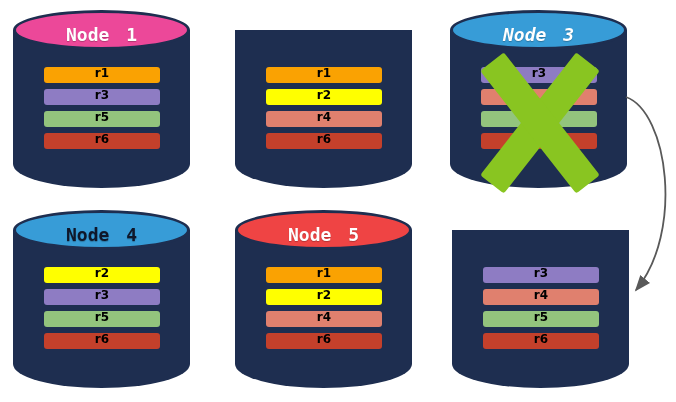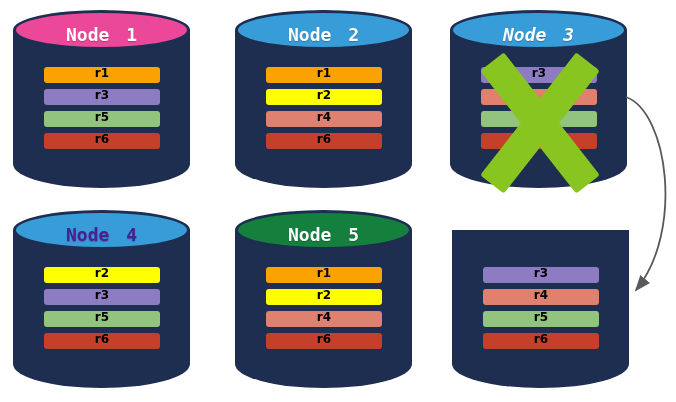--- a/index.html
+++ b/index.html
@@ -64,23 +64,20 @@
     <div class="bars">
       <div class="bar" style="background: rgb(250, 162, 2);">r1</div>
       <div class="bar" style="background: rgb(142, 124, 195);">r3</div>
       <div class="bar" style="background: rgb(147, 196, 125);">r5</div>
       <div class="bar" style="background: rgb(196, 64, 43);">r6</div>
     </div>
   </div>
 
   <div class="node pos-r1c2">
     <div class="cyl-body" style="background: rgb(30, 46, 80);"></div>
-    <div class="cyl-top" style="background: rgb(55, 156, 215); border-color: rgb(30, 46, 80);">
-      <span class="node-title" style="color: rgb(255, 255, 255);">Node 2</span>
-    </div>
     <div class="bars">
       <div class="bar" style="background: rgb(250, 162, 2);">r1</div>
       <div class="bar" style="background: rgb(255, 255, 0);">r2</div>
       <div class="bar" style="background: rgb(224, 128, 110);">r4</div>
       <div class="bar" style="background: rgb(196, 64, 43);">r6</div>
     </div>
   </div>
 
   <div class="node pos-r1c3">
     <div class="cyl-body" style="background: rgb(30, 46, 80);"></div>
@@ -95,33 +92,33 @@
     </div>
     <div class="x-mark">
       <div class="x-arm a" style="background: rgb(137, 197, 33);"></div>
       <div class="x-arm b" style="background: rgb(137, 197, 33);"></div>
     </div>
   </div>
 
   <div class="node pos-r2c1">
     <div class="cyl-body" style="background: rgb(30, 46, 80);"></div>
     <div class="cyl-top" style="background: rgb(55, 156, 215); border-color: rgb(30, 46, 80);">
-      <span class="node-title" style="color: #4c1d95;">Node 4</span>
+      <span class="node-title" style="color: #0f172a;">Node 4</span>
     </div>
     <div class="bars">
       <div class="bar" style="background: rgb(255, 255, 0);">r2</div>
       <div class="bar" style="background: rgb(142, 124, 195);">r3</div>
       <div class="bar" style="background: rgb(147, 196, 125);">r5</div>
       <div class="bar" style="background: rgb(196, 64, 43);">r6</div>
     </div>
   </div>
 
   <div class="node pos-r2c2">
     <div class="cyl-body" style="background: rgb(30, 46, 80);"></div>
-    <div class="cyl-top" style="background: #15803d; border-color: rgb(30, 46, 80);">
+    <div class="cyl-top" style="background: #ef4444; border-color: rgb(30, 46, 80);">
       <span class="node-title" style="color: rgb(255, 255, 255);">Node 5</span>
     </div>
     <div class="bars">
       <div class="bar" style="background: rgb(250, 162, 2);">r1</div>
       <div class="bar" style="background: rgb(255, 255, 0);">r2</div>
       <div class="bar" style="background: rgb(224, 128, 110);">r4</div>
       <div class="bar" style="background: rgb(196, 64, 43);">r6</div>
     </div>
   </div>
 

